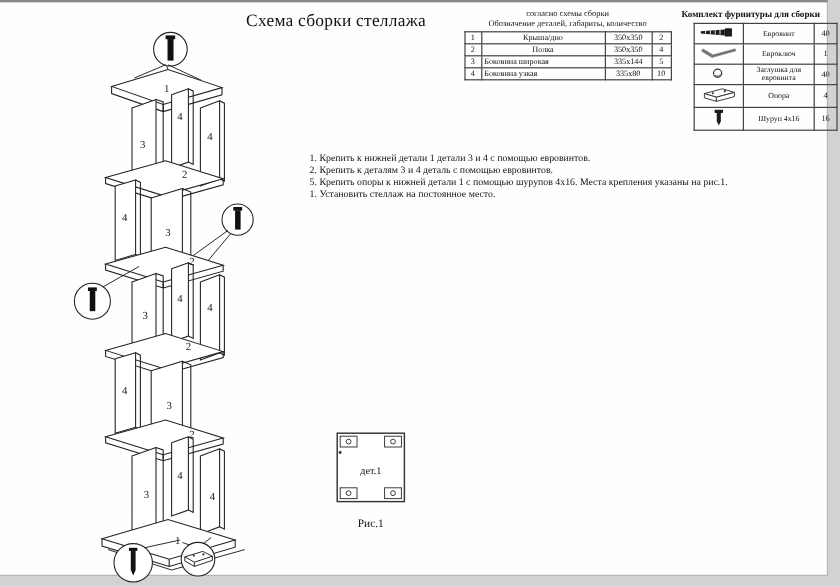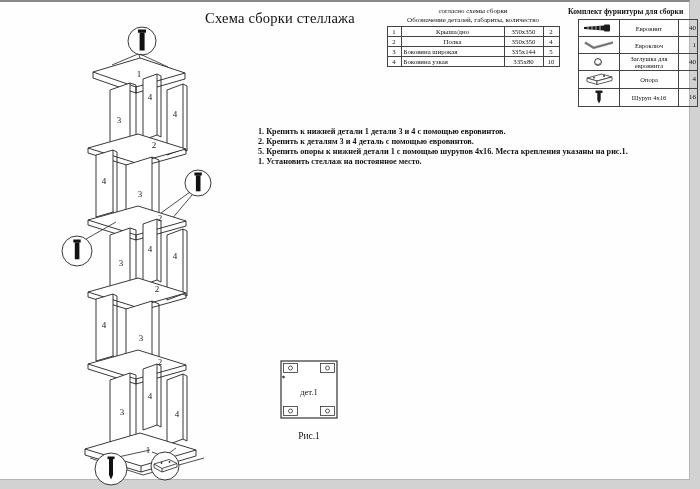--- a/index.html
+++ b/index.html
@@ -36,23 +36,23 @@
   .parts-table .c-name.center{text-align:center;}
   .parts-table .c-size{width:34px;text-align:center;}
   .parts-table .c-qty{width:11px;text-align:center;}
   
   .hw-block{position:absolute;left:568px;top:5px;width:130px;}
   .hw-block .tbl-title{font-size:7.6px;font-weight:600;text-align:left;white-space:nowrap;}
   .hw-table{margin:3px 0 0 10px;}
   .hw-table td{border:1px solid #444;font-size:6.5px;line-height:7px;padding:0 1px;}
   .hw-table .c-icon{width:38px;height:16px;text-align:center;}
   .hw-table .c-name{width:56px;text-align:center;}
-  .hw-table .c-qty{width:16px;text-align:right;font-size:7px;margin-top:19px;}
-  
-  .instructions{position:absolute;left:258px;top:125px;width:332px;font-weight:bold;}
+  .hw-table .c-qty{width:16px;text-align:center;font-size:7px;margin-top:19px;}
+  
+  .instructions{position:absolute;left:258px;top:125px;width:332px;}
   .instructions div{font-size:8.2px;line-height:10px;white-space:nowrap;}
   
   .fig1{position:absolute;left:270px;top:352px;width:80px;height:90px;}
   
   .tower{position:absolute;left:0;top:0;width:240px;height:489px;}
   svg text{font-family:"Liberation Serif","DejaVu Serif",serif;}
 </style>
 </head>
 <body>
 

